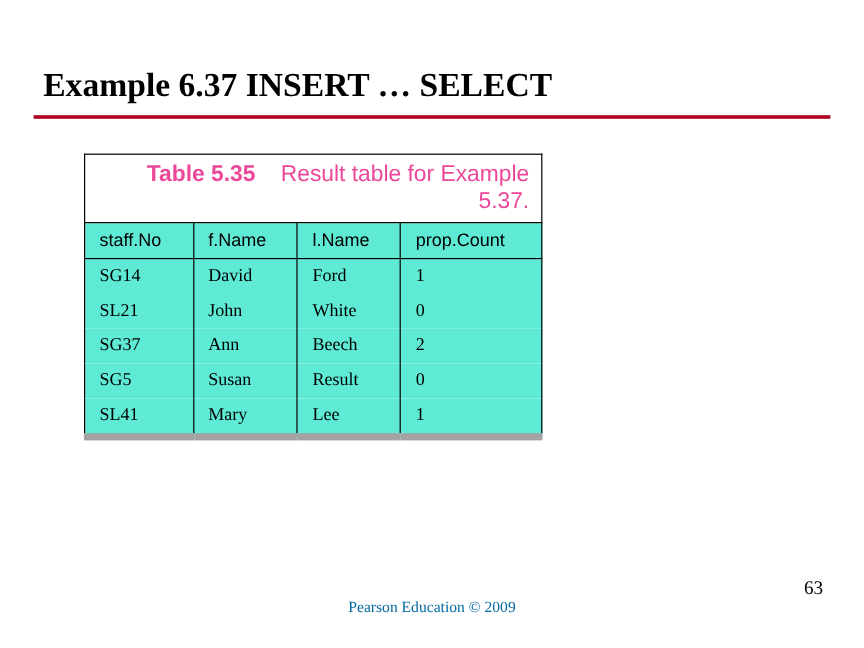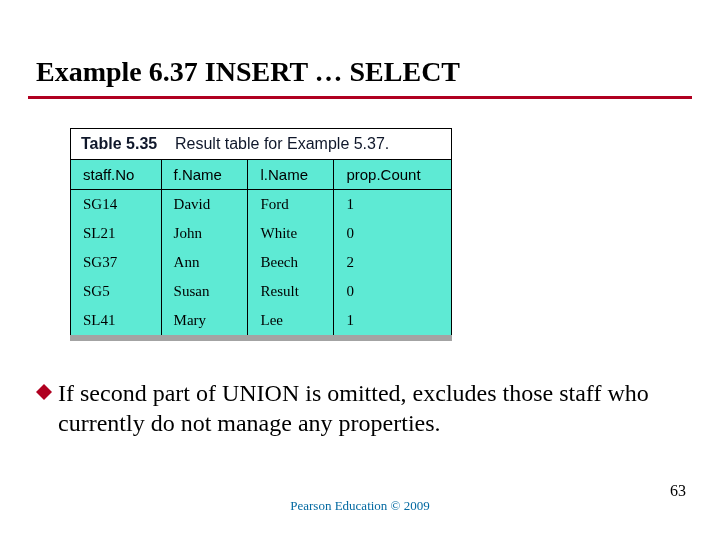--- a/index.html
+++ b/index.html
@@ -38,23 +38,24 @@
     position: absolute;
     top: 128px;
     left: 70px;
     width: 382px;
     background: #fff;
   }
   .table-caption {
     border: 1px solid #000;
     border-bottom: none;
     padding: 6px 10px;
-    font-size: 16px;
+    font-size: 19px;
     font-family: Arial, Helvetica, sans-serif;
-    color: #0f172a;
+    color: #ec4899;
+    text-align: right;
   }
   .table-caption .cap-label {
     font-weight: bold;
   }
   table.result {
     border-collapse: collapse;
     width: 100%;
     font-family: Arial, Helvetica, sans-serif;
     font-size: 15px;
     color: #000;
@@ -177,25 +178,17 @@
         <tr class="datarow lastrow">
           <td>SL41</td>
           <td>Mary</td>
           <td>Lee</td>
           <td>1</td>
         </tr>
       </tbody>
     </table>
   </div>
 
-  <div class="bullet-area">
-    <span class="bullet-icon">
-      <svg width="16" height="16" viewBox="0 0 16 16">
-        <polygon points="8,0 16,8 8,16 0,8" fill="#b00020"></polygon>
-      </svg>
-    </span>
-    <span class="bullet-text">If second part of UNION is omitted, excludes those staff who currently do not manage any properties.</span>
-  </div>
 
   <div class="footer">Pearson Education © 2009</div>
   <div class="page-num">63</div>
 
 </div>
 
 </body></html>

